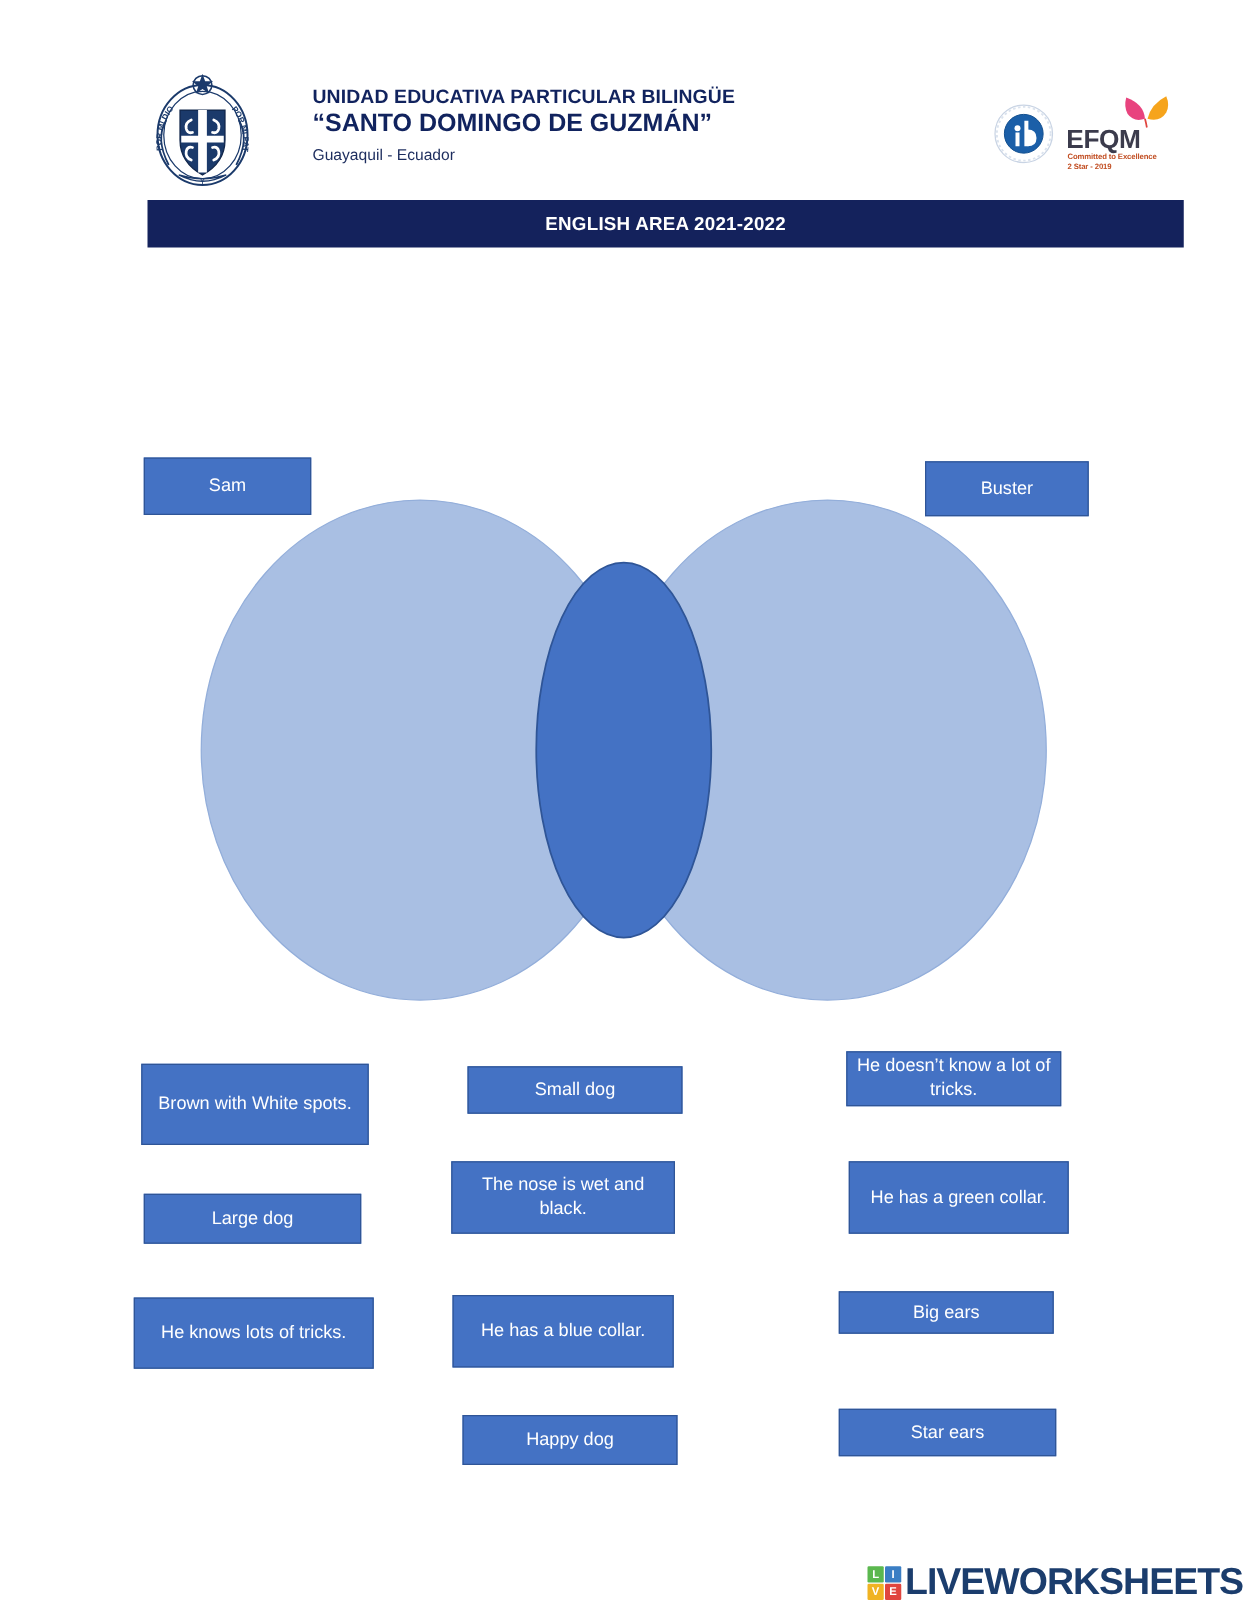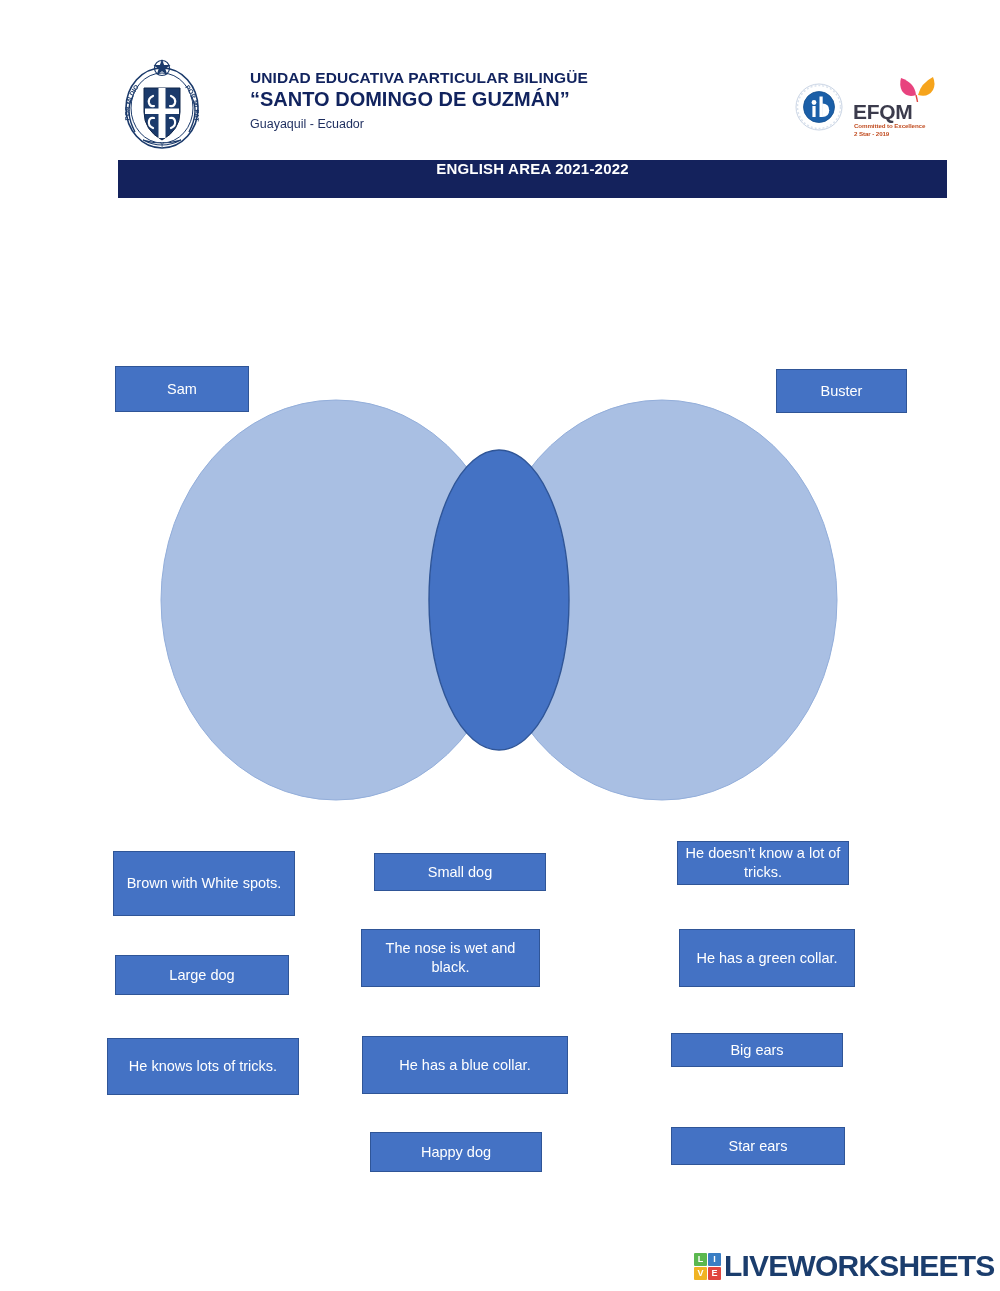--- a/index.html
+++ b/index.html
@@ -95,21 +95,21 @@
   .efqm-sub1 { top: 44px; }
   .efqm-sub2 { top: 52px; }
 
   
   .banner {
     position: absolute;
     left: 118px; top: 160px;
     width: 829px; height: 38px;
     background: #14225c;
     display: flex;
-    align-items: flex-start;
+    align-items: center;
     justify-content: center;
   }
   .banner-text {
     color: #ffffff;
     font-size: 15px;
     font-weight: bold;
     letter-spacing: 0.2px;
   }
 
   
@@ -258,21 +258,21 @@
     <ellipse cx="336" cy="250" rx="175" ry="200" fill="#A9BFE3" stroke="#93AEDA" stroke-width="1"></ellipse>
 
     <ellipse cx="662" cy="250" rx="175" ry="200" fill="#A9BFE3" stroke="#93AEDA" stroke-width="1"></ellipse>
 
     <ellipse cx="499" cy="250" rx="70" ry="150" fill="#4472C4" stroke="#2F5597" stroke-width="1.4"></ellipse>
   </svg>
 
   <div class="tile" style="left:115px; top:16px; width:134px; height:46px;">
     <span>Sam</span>
   </div>
-  <div class="tile" style="left:776px; top:19px; width:131px; height:44px;">
+  <div class="tile" style="left:740px; top:19px; width:131px; height:44px;">
     <span>Buster</span>
   </div>
 </div>
 
 <div>
 
   <div class="tile" style="left:113px; top:851px; width:182px; height:65px;">
     <span>Brown with White spots.</span>
   </div>
   <div class="tile" style="left:115px; top:955px; width:174px; height:40px;">
@@ -281,21 +281,21 @@
   <div class="tile" style="left:107px; top:1038px; width:192px; height:57px;">
     <span>He knows lots of tricks.</span>
   </div>
 
   <div class="tile" style="left:374px; top:853px; width:172px; height:38px;">
     <span>Small dog</span>
   </div>
   <div class="tile" style="left:361px; top:929px; width:179px; height:58px;">
     <span>The nose is wet and black.</span>
   </div>
-  <div class="tile" style="left:362px; top:1036px; width:206px; height:58px;">
+  <div class="tile" style="left:362px; top:1036px; width:177px; height:58px;">
     <span>He has a blue collar.</span>
   </div>
   <div class="tile" style="left:370px; top:1132px; width:172px; height:40px;">
     <span>Happy dog</span>
   </div>
 
   <div class="tile" style="left:677px; top:841px; width:172px; height:44px;">
     <span>He doesn’t know a lot of tricks.</span>
   </div>
   <div class="tile" style="left:679px; top:929px; width:176px; height:58px;">

